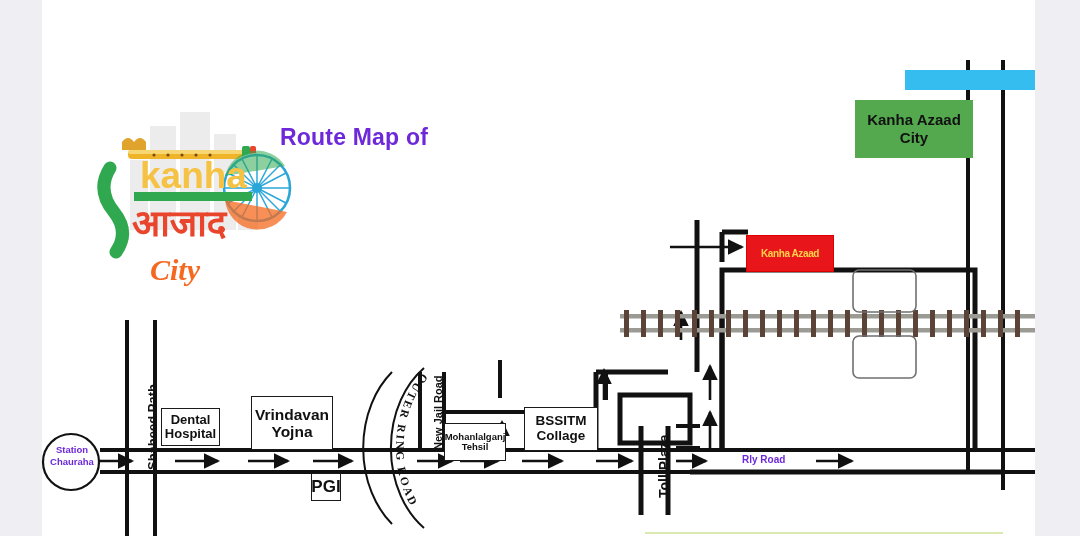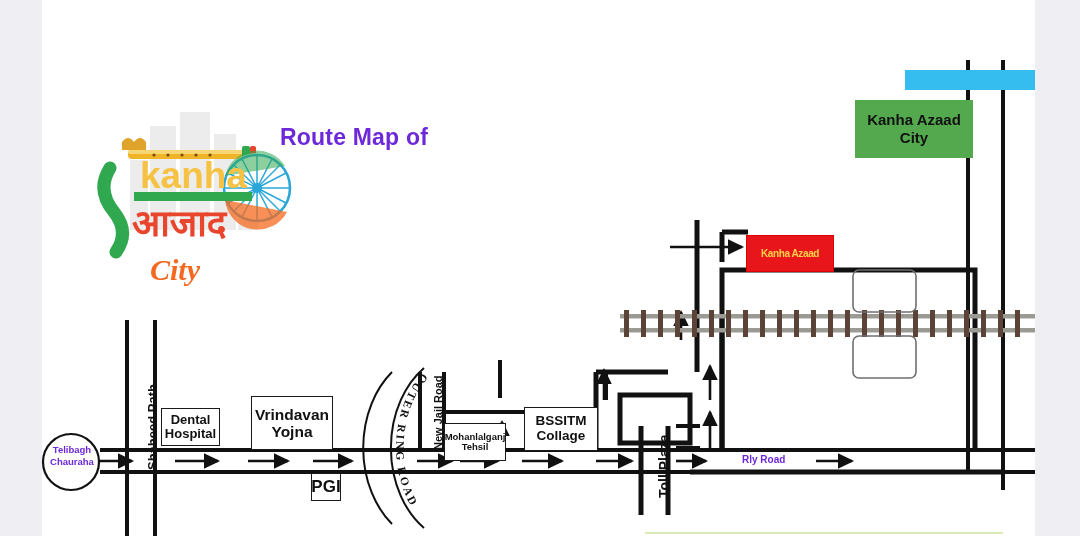--- a/index.html
+++ b/index.html
@@ -261,21 +261,21 @@
     <text x="48" y="80" font-size="37" font-weight="bold" fill="#f6c244" font-family="Liberation Sans, sans-serif">kanha</text>
     <rect x="42" y="84" width="118" height="9" fill="#2fa84f"></rect>
     <text x="40" y="128" font-size="37" font-weight="bold" font-family="DejaVu Sans, sans-serif" fill="#e8452c">आजाद</text>
     <path d="M18,60 q-14,22 4,44 q16,20 2,40" stroke="#2fa84f" stroke-width="13" fill="none" stroke-linecap="round"></path>
     <text x="58" y="172" font-size="30" font-weight="bold" font-style="italic" fill="#f4691f" font-family="Liberation Serif, serif">City</text>
   </svg>
 
   <div class="lbl title-main">Route Map of</div>
 
   <div class="lbl l-telibagh">
-    <div>Telibagh</div>
+    <div>Station</div>
     <div>Chauraha</div>
   </div>
 
   <div class="box box-dental">
     <div>
       <div>Dental</div>
       <div>Hospital</div>
     </div>
   </div>
 

